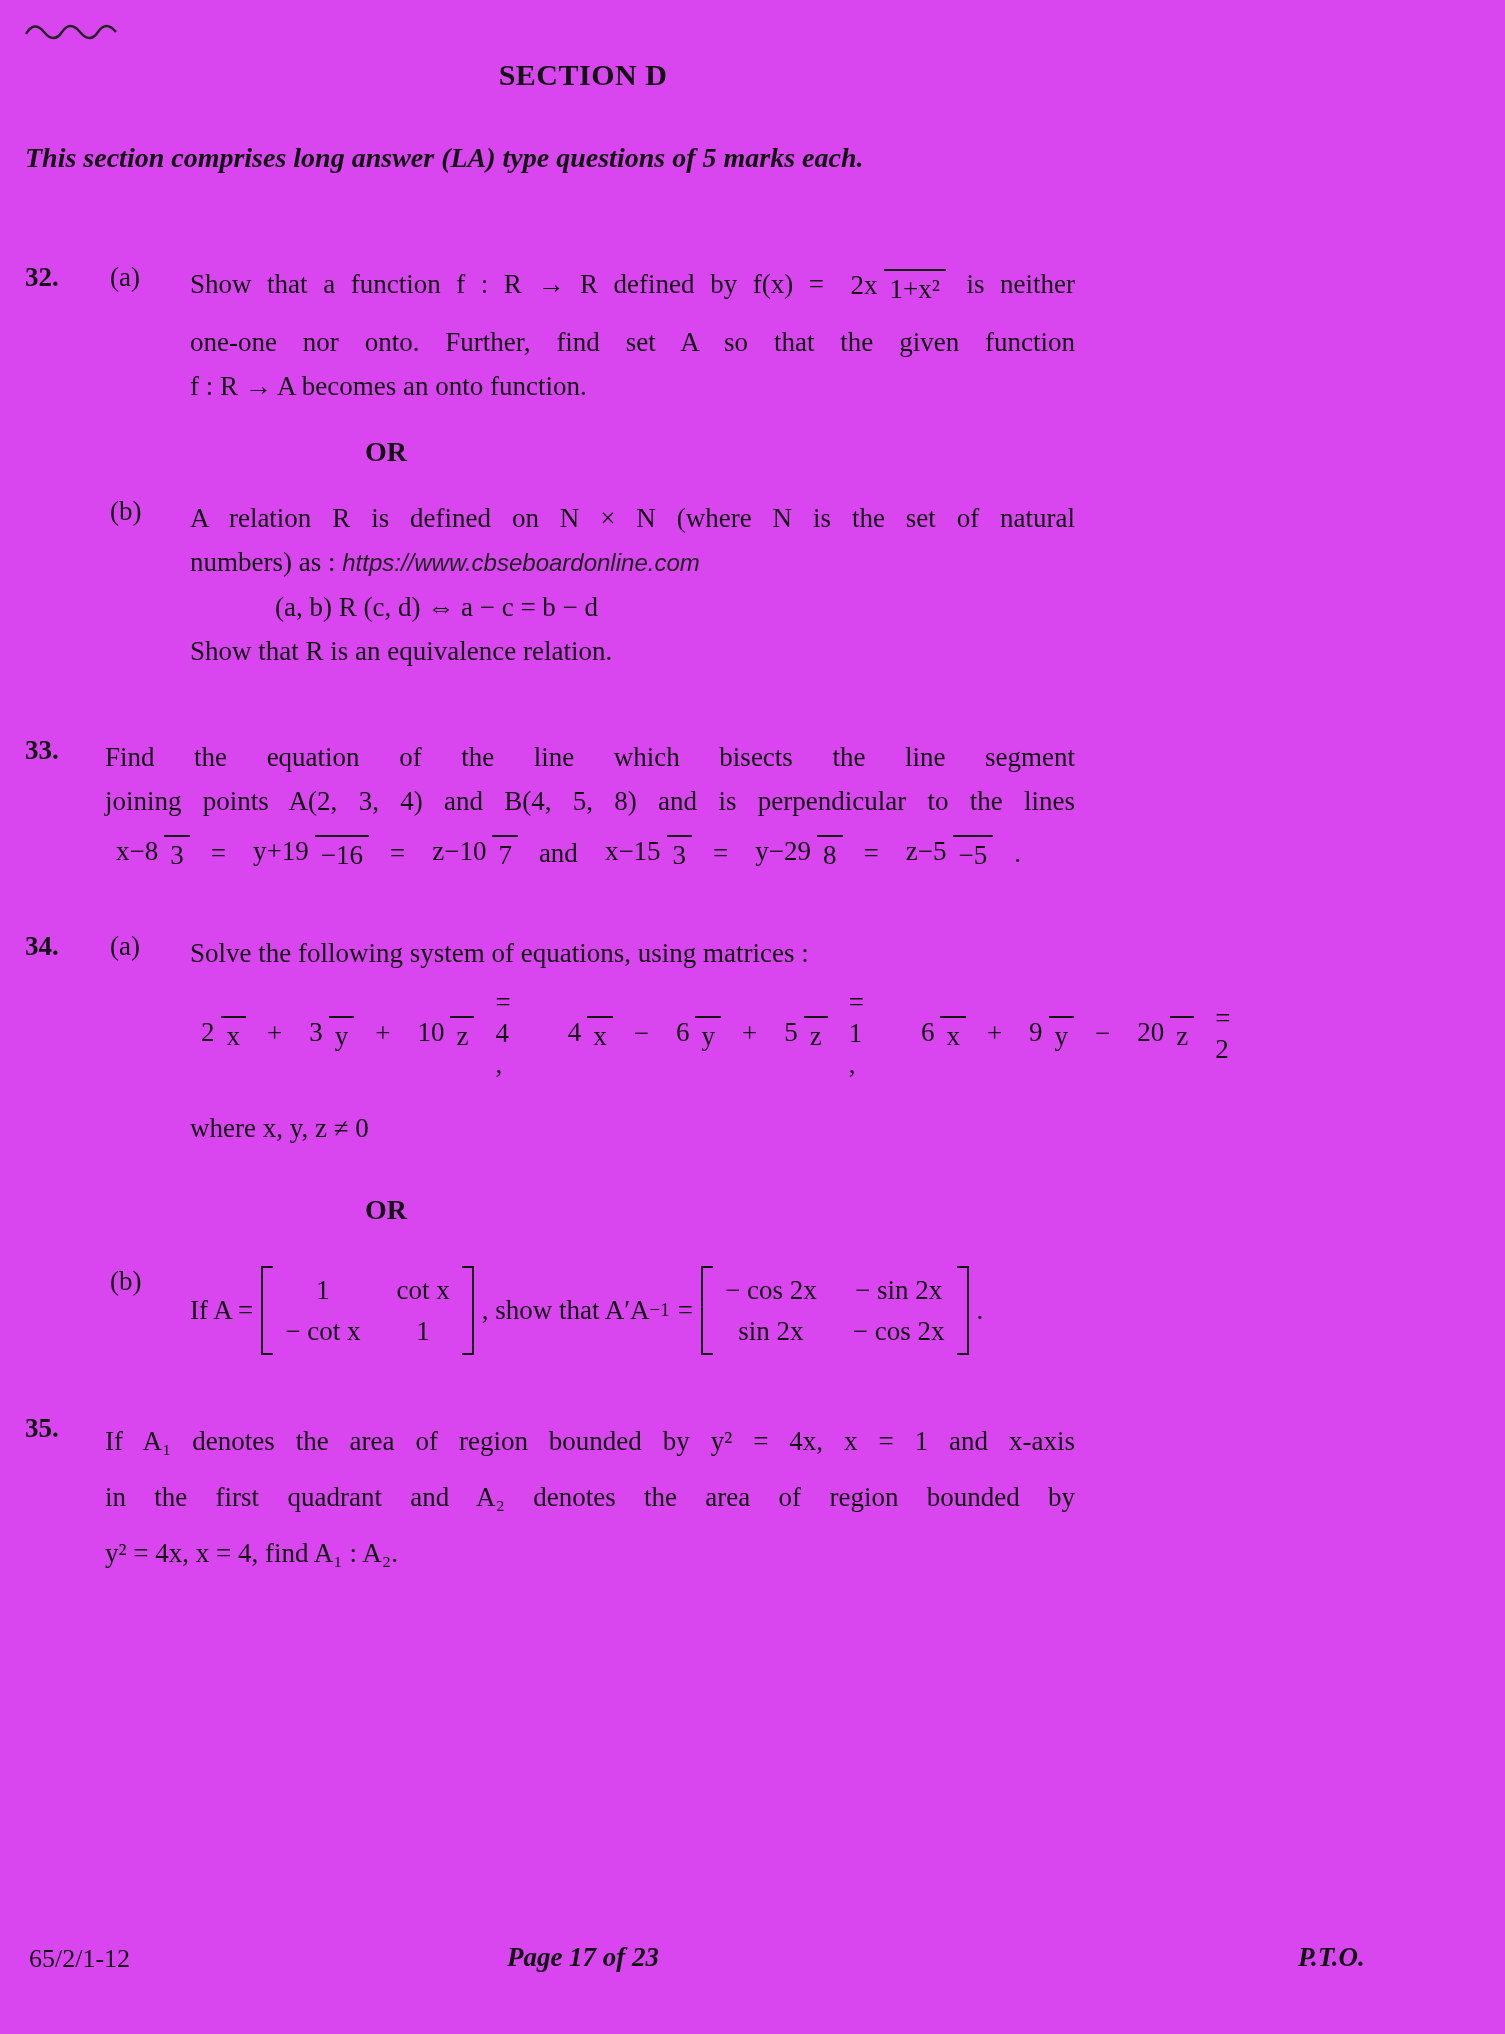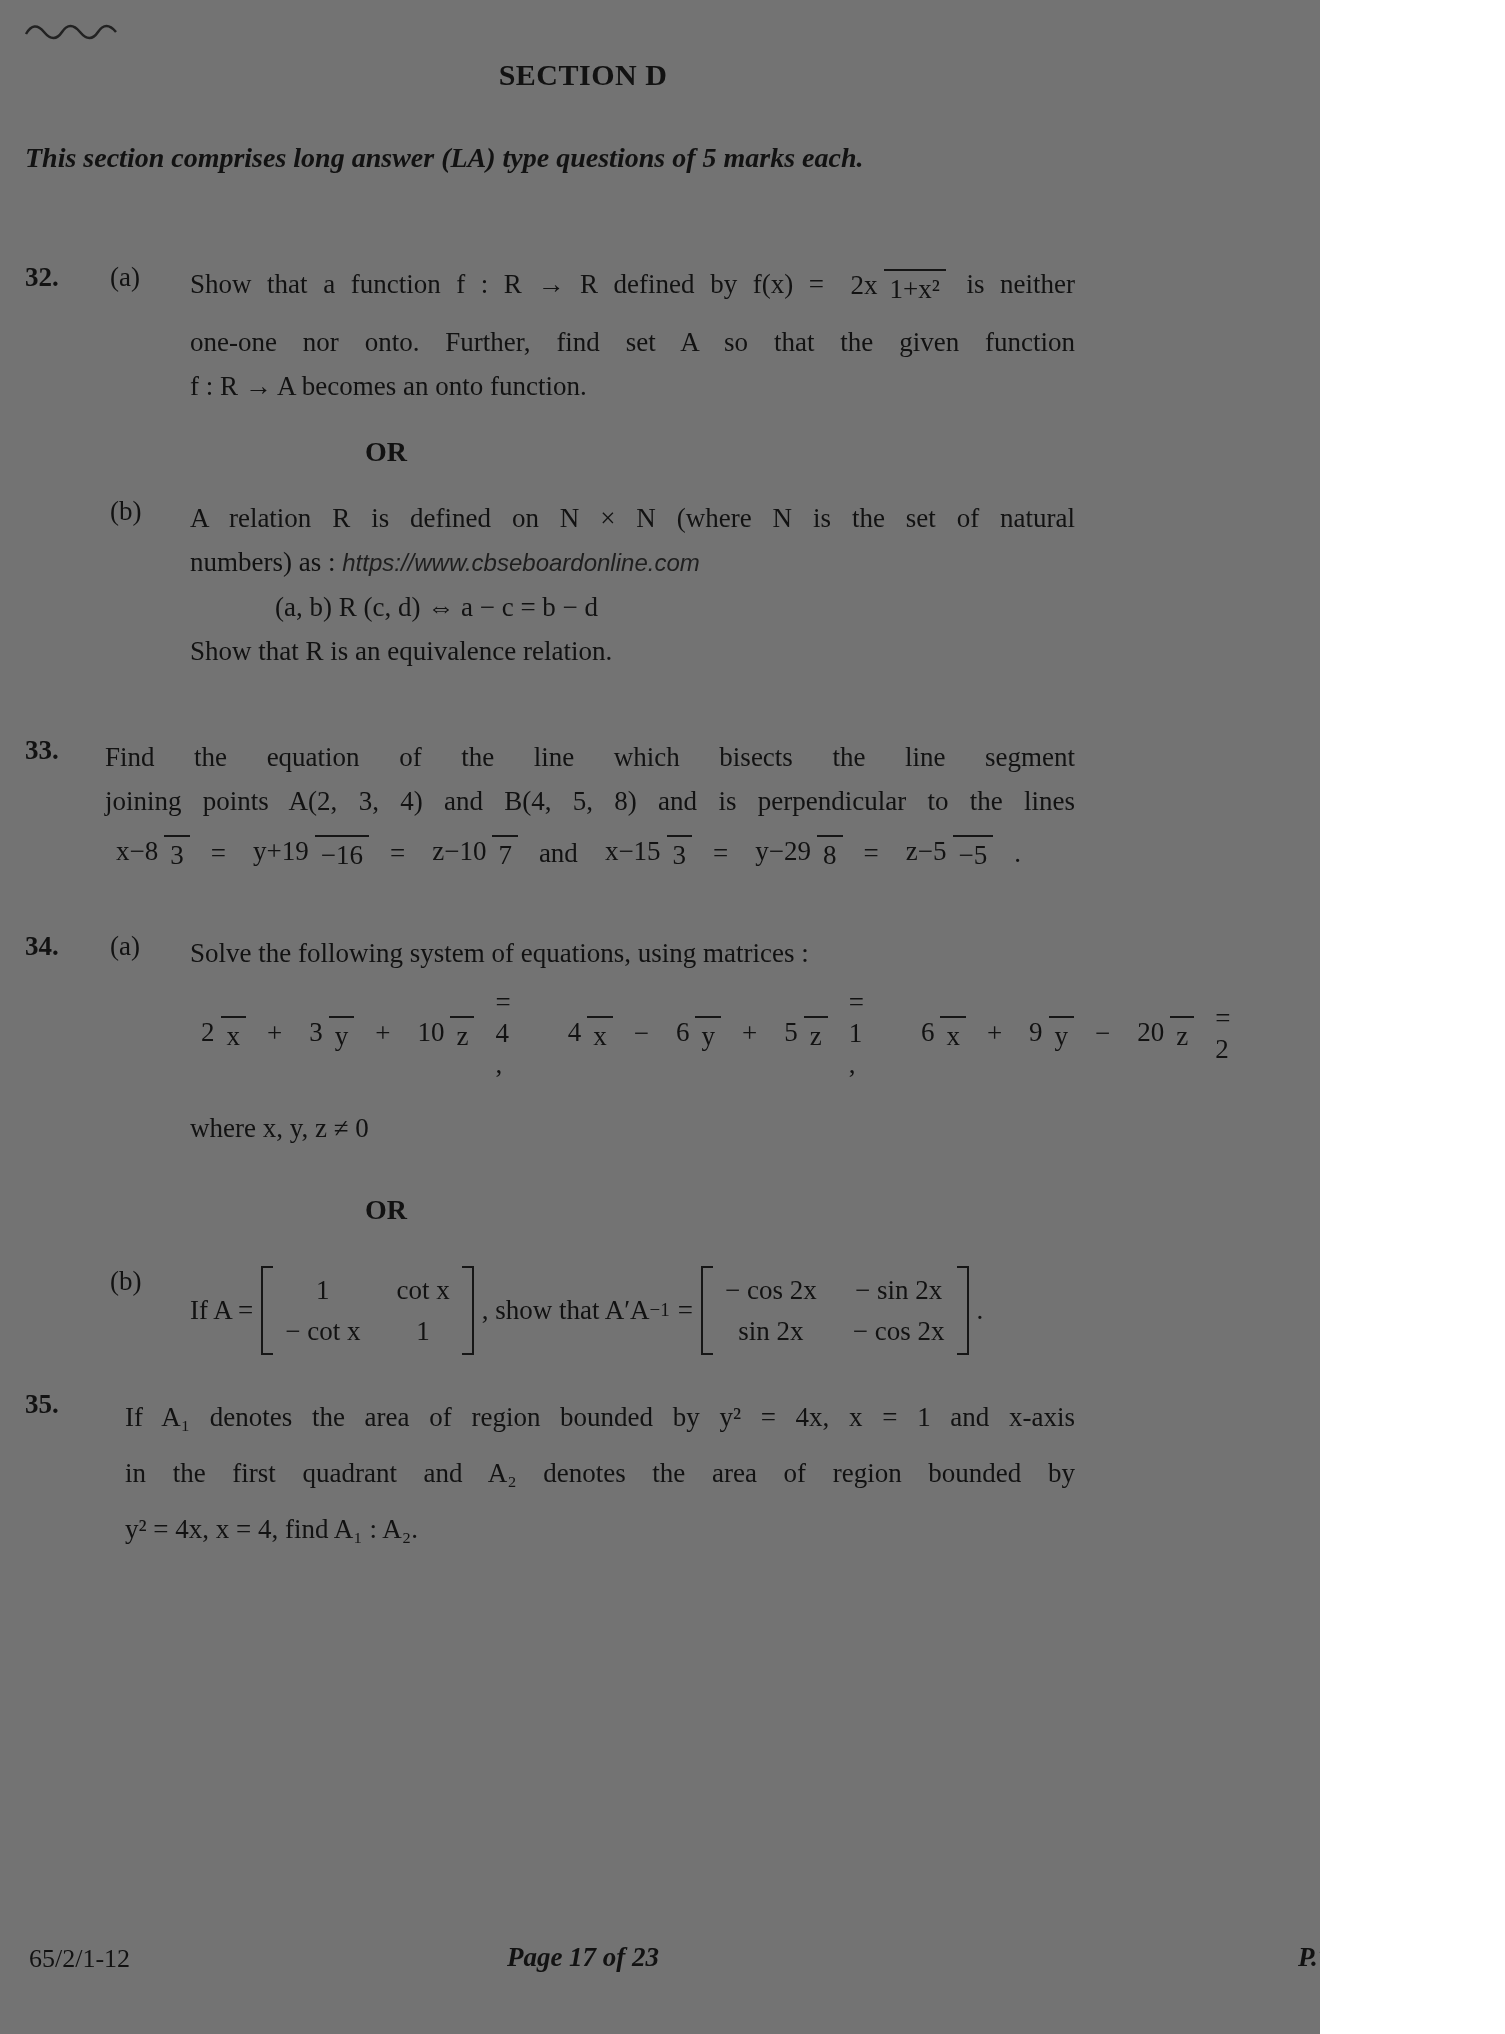--- a/index.html
+++ b/index.html
@@ -1,19 +1,19 @@
 <!DOCTYPE html>
 <html><head>
 <meta charset="utf-8">
 <style>
   html,body{margin:0;padding:0;}
   #page{
     position:relative;
-    width:1320px;height:2034px;
-    background:#737373;
+    width:1505px;height:2034px;
+    background:#d946ef;
     color:#121212;
     font-family:"Liberation Serif","DejaVu Serif",serif;
     font-size:27px;
     overflow:hidden;
   }
   .squiggle{position:absolute;top:16px;left:22px;}
   .section-title{
     padding-top:58px;width:1166px;text-align:center;
     font-weight:bold;font-size:30px;letter-spacing:.5px;
   }
@@ -26,21 +26,21 @@
   .qbody{line-height:44px;}
   .jl{text-align:justify;text-align-last:justify;}
   .indent85{margin-left:85px;}
 
   #q32{margin-top:88px;}
   .mt14{margin-top:14px;}
   .or-label{margin:28px 0 0 365px;font-weight:bold;font-size:28px;}
   .part-b{margin-top:28px;}
   #q33{margin-top:62px;}
   #q34{margin-top:60px;}
-  #q35{margin-top:34px;gap:20px;}
+  #q35{margin-top:58px;}
   #q35 .qbody{line-height:56px;}
 
   .link{
     font-family:"Liberation Sans","DejaVu Sans",sans-serif;
     font-size:24px;margin-left:0;color:#1f1f1f;font-style:italic;
   }
 
   .frac{
     display:inline-flex;flex-direction:row;align-items:center;
     vertical-align:middle;margin:0 5px;text-align:center;line-height:1.15;

